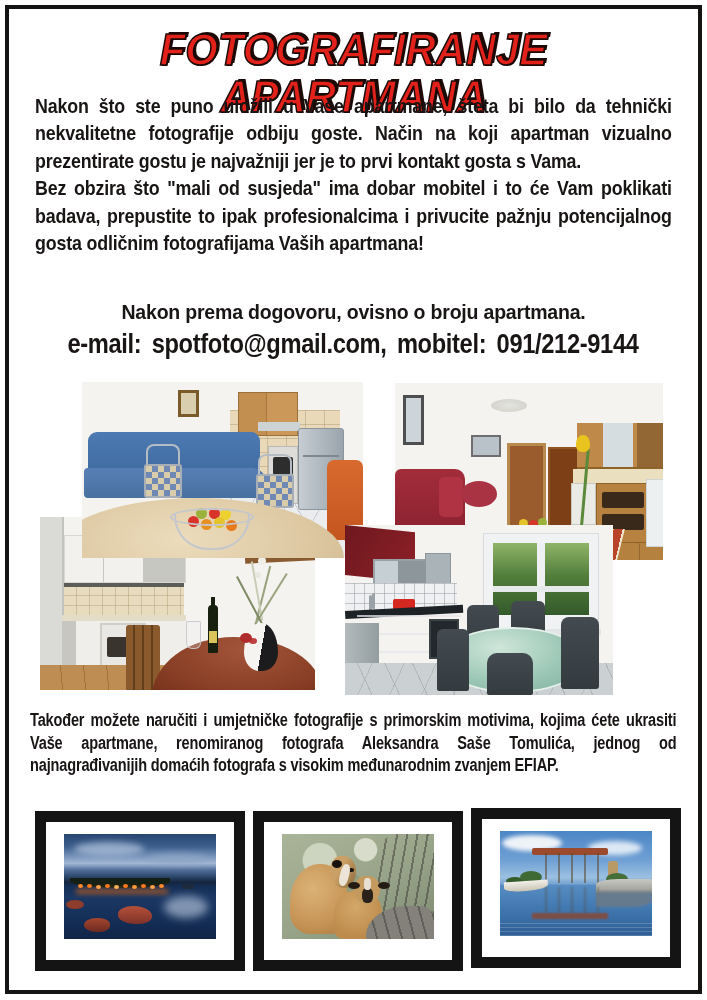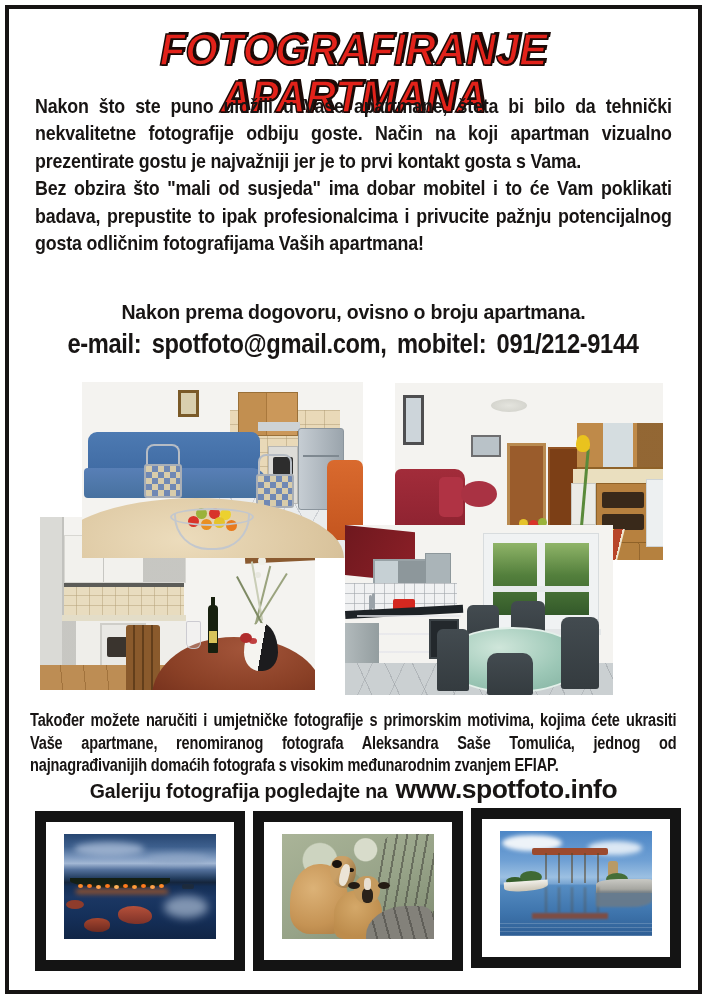--- a/index.html
+++ b/index.html
@@ -338,23 +338,20 @@
     <div class="ab p4-ped"></div>
     <div class="ab p4-chair p4-ch3"></div>
     <div class="ab p4-chair p4-ch4"></div>
     <div class="ab p4-chair p4-ch5"></div>
   </div>
 
   <div class="ab outro">
     <p>Također možete naručiti i umjetničke fotografije s primorskim motivima, kojima ćete ukrasiti Vaše apartmane, renomiranog fotografa Aleksandra Saše Tomulića, jednog od najnagrađivanijih domaćih fotografa s visokim međunarodnim zvanjem EFIAP.</p>
   </div>
 
-  <div class="ab gallery-line">
-    <span class="prefix">Galeriju fotografija pogledajte na</span><span class="site">www.spotfoto.info</span>
-  </div>
 
   <div class="frame" id="frame1" title="Blue dusk seascape with illuminated shoreline, calm water and red rocks">
     <div class="fphoto" id="fp1">
       <div class="ab fp1-cloud"></div>
       <div class="ab fp1-cloud2"></div>
       <div class="ab fp1-tree"></div>
       <div class="ab fp1-glow"></div>
       <div class="ab fp1-lights"></div>
       <div class="ab fp1-boat"></div>
       <div class="ab fp1-refl"></div>

